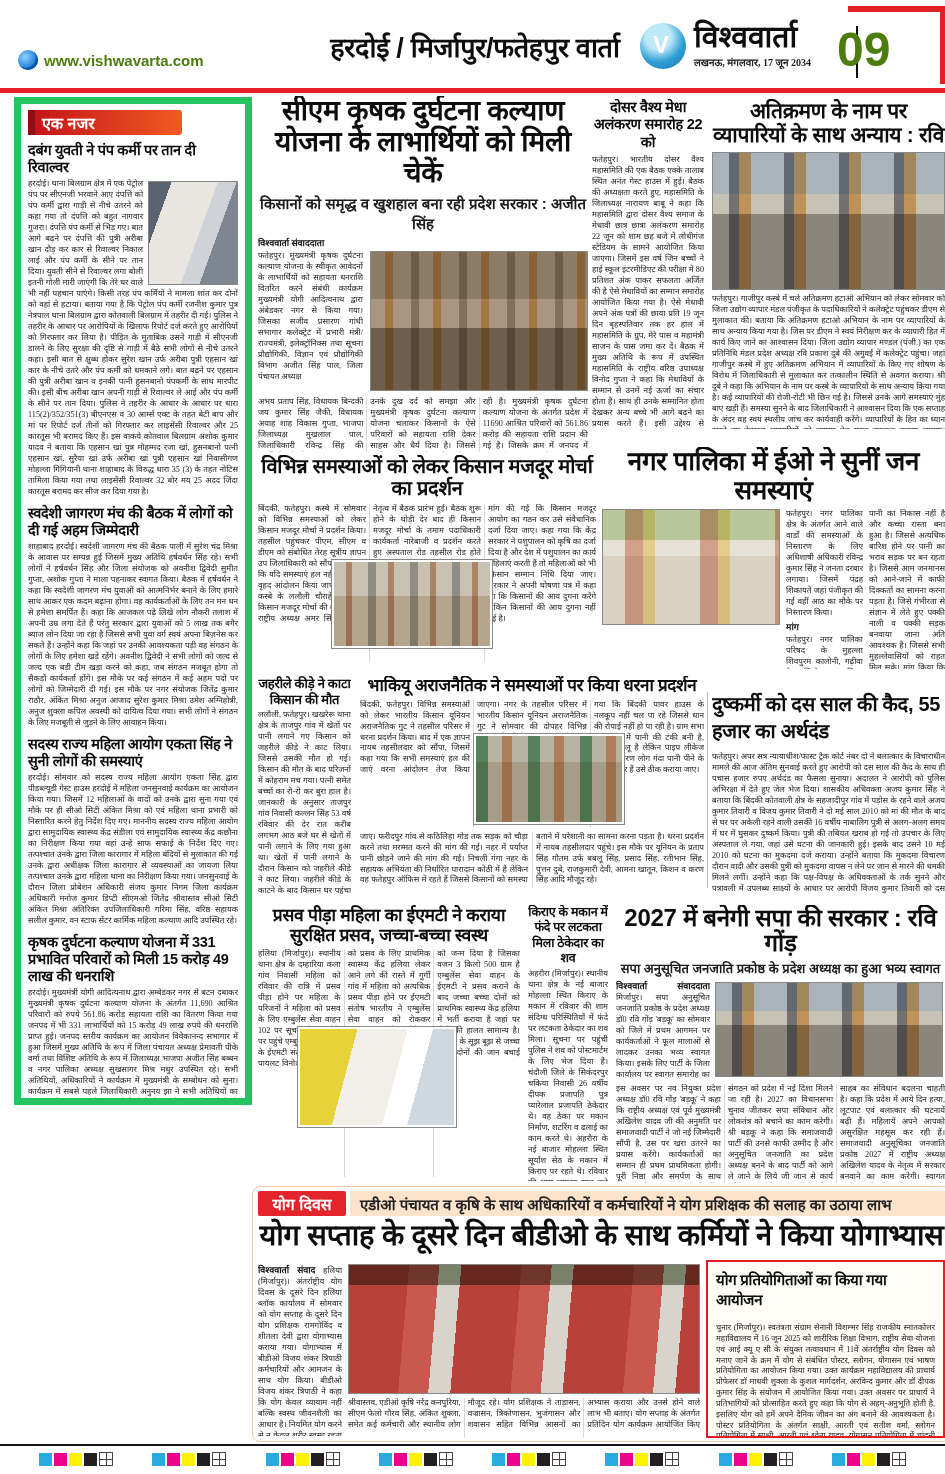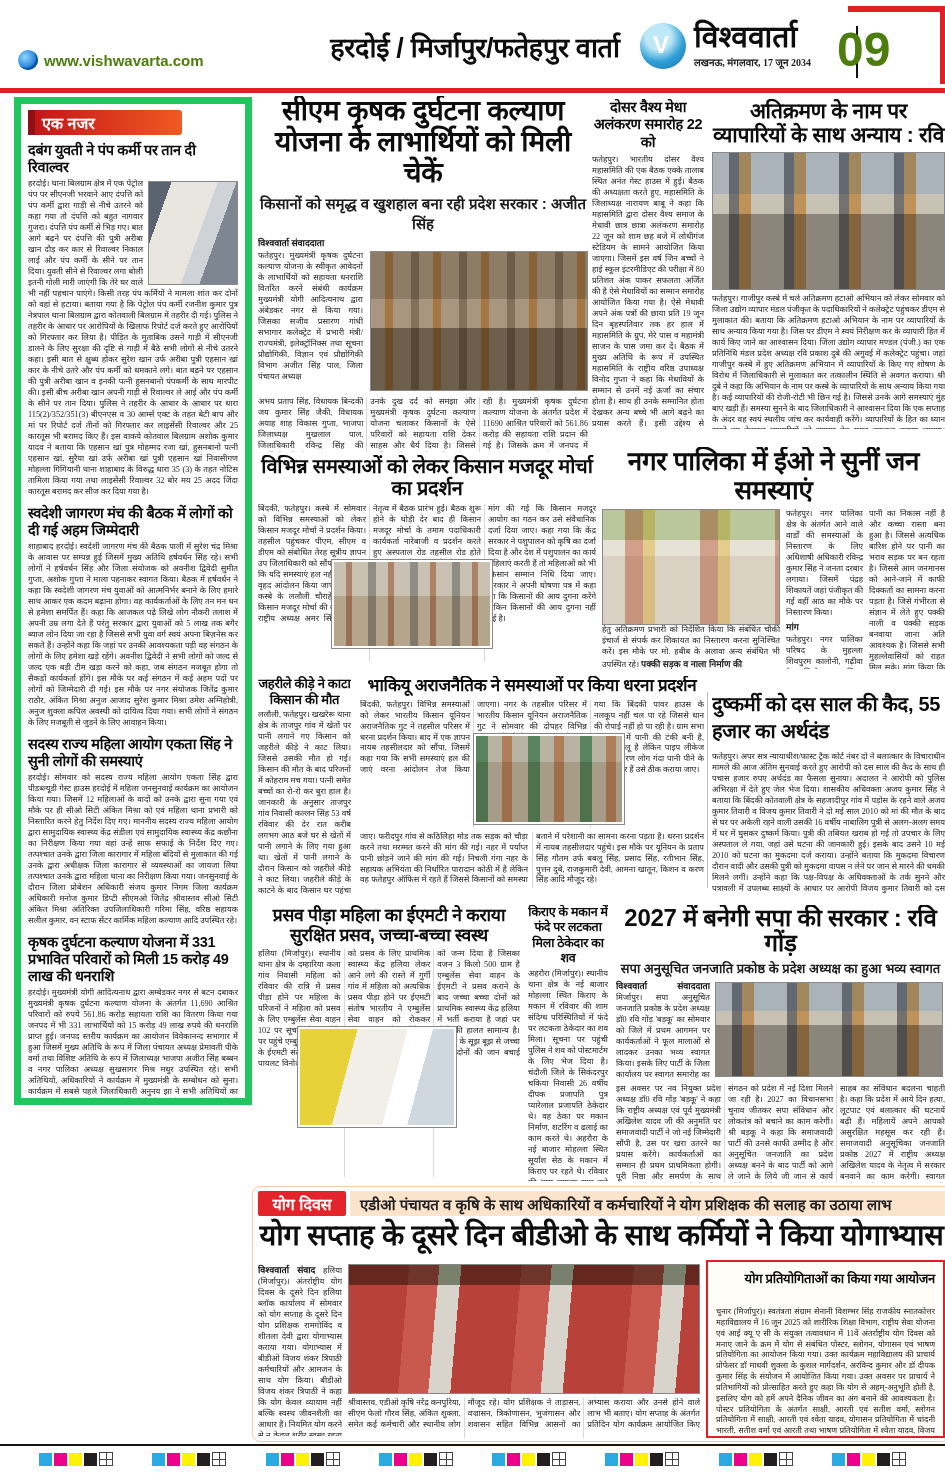--- a/index.html
+++ b/index.html
@@ -101,21 +101,21 @@
   #yg-label{left:258px;top:1191px;width:88px;height:25px;background:#e3242b;color:#fff;font:bold 16px "Liberation Sans",sans-serif;
             display:flex;align-items:center;justify-content:center;border-radius:2px;}
   #yg-kicker{left:350px;top:1191px;width:595px;height:25px;background:#fbe3cc;display:flex;align-items:center;padding-left:10px;
             font:bold 15px "Liberation Sans",sans-serif;color:#222;box-sizing:border-box;white-space:nowrap;overflow:hidden;}
   #yg-head{left:258px;top:1220px;width:687px;text-align:center;font-size:29px;line-height:1.1;}
   #yg-col1{left:258px;top:1264px;width:84px;height:172px;overflow:hidden;}
   #yg-photo{left:348px;top:1264px;width:352px;height:130px;}
   #yg-cols{left:348px;top:1398px;width:352px;height:40px;overflow:hidden;}
   #yg-box{left:706px;top:1260px;width:239px;height:178px;border:2px solid #e31e24;background:#fffdf8;
           padding:7px 8px;box-sizing:border-box;overflow:hidden;}
-  #yg-box .h3{font-size:13px;margin-bottom:20px;text-align:right;}
+  #yg-box .h3{font-size:15px;margin-bottom:14px;}
   
   #botrule{left:0;top:1444px;width:945px;height:2px;background:#151515;}
   #print-bars{left:0;top:1452px;width:945px;display:flex;justify-content:space-evenly;}
   .cb-group{display:flex;gap:2px;align-items:center;}
   .cb-sq{width:13px;height:13px;display:inline-block;}
   .cb-reg{width:12px;height:12px;display:inline-block;border:1px solid #444;position:relative;}
   .cb-reg:before{content:"";position:absolute;left:50%;top:0;width:1px;height:100%;background:#444;}
   .cb-reg:after{content:"";position:absolute;top:50%;left:0;height:1px;width:100%;background:#444;}
 </style>
 </head>
@@ -193,24 +193,20 @@
       <div class="body-txt cols3" style="height:158px;">बिंदकी, फतेहपुर। कस्बे में सोमवार को विभिन्न समस्याओं को लेकर किसान मजदूर मोर्चा ने प्रदर्शन किया। तहसील पहुंचकर पीएम, सीएम व डीएम को संबोधित तेरह सूत्रीय ज्ञापन उप जिलाधिकारी को सौंपा। कहा गया कि यदि समस्याएं हल नहीं की गईं तो वृहद आंदोलन किया जाएगा। बिंदकी कस्बे के ललौली चौराहे के समीप किसान मजदूर मोर्चा की कार्यशाला में राष्ट्रीय अध्यक्ष अमर सिंह पटेल के नेतृत्व में बैठक प्रारंभ हुई। बैठक शुरू होने के थोड़ी देर बाद ही किसान मजदूर मोर्चा के तमाम पदाधिकारी कार्यकर्ता नारेबाजी व प्रदर्शन करते हुए अस्पताल रोड तहसील रोड होते हुए तहसील के अंदर गये और वहां पर भी नारेबाजी किया। किसान मजदूर मोर्चा के लोगों ने प्रधानमंत्री, मुख्यमंत्री तथा जिलाधिकारी को संबोधित 13 सूत्रीय ज्ञापन उप जिलाधिकारी बिंदकी विदित कुमार सिंह को दिया। जिसमें मांग की गई कि किसान मजदूर आयोग का गठन कर उसे संवैधानिक दर्जा दिया जाए। कहा गया कि केंद्र सरकार ने पशुपालन को कृषि का दर्जा दिया है और देश में पशुपालन का कार्य महिलाएं करती हैं तो महिलाओं को भी किसान सम्मान निधि दिया जाए। सरकार ने अपनी घोषणा पत्र में कहा था कि किसानों की आय दुगना करेंगे लेकिन किसानों की आय दुगना नहीं हुई है।</div>
       <div id="km-photo" class="photo ph-kisan"></div>
     </div>
   </div>
 
   <div id="np" class="abs">
     <div class="h1">नगर पालिका में ईओ ने सुनीं जन समस्याएं</div>
     <div id="np-grid">
       <div>
         <div id="np-photo" class="photo ph-np"></div>
-        <div class="body-txt" style="height:62px;">
-          <span>हेतु अतिक्रमण प्रभारी को निर्देशित किया कि संबंधित चौकी इंचार्ज से संपर्क कर शिकायत का निस्तारण करना सुनिश्चित करें। इस मौके पर मो. हबीब के अलावा अन्य संबंधित भी उपस्थित रहे।</span>
-          <b class="subhead-sm">पक्की सड़क व नाला निर्माण की</b>
-        </div>
       </div>
       <div class="body-txt" style="height:182px;">
         <span>फतेहपुर। नगर पालिका क्षेत्र के अंतर्गत आने वाले वार्डों की समस्याओं के निस्तारण के लिए अधिशाषी अधिकारी रविन्द्र कुमार सिंह ने जनता दरबार लगाया। जिसमें पंद्रह शिकायतें जहां पंजीकृत की गईं वहीं आठ का मौके पर निस्तारण किया।</span>
         <div class="subhead-sm">मांग</div>
         <span>फतेहपुर। नगर पालिका परिषद के मुहल्ला शिवपुरम कालोनी, गढ़ीवा के बाशिन्दे नगर पालिका परिषद पहुंचे। जहां अध्यक्ष को संबोधित एक ज्ञापन सौंपकर बताया कि मुहल्ले में नाली के</span>
       </div>
       <div class="body-txt" style="height:182px;">पानी का निकास नहीं है और कच्चा रास्ता बना हुआ है। जिससे अत्यधिक बारिश होने पर पानी का भराव सड़क पर बन रहता है। जिससे आम जनमानस को आने-जाने में काफी दिक्कतों का सामना करना पड़ता है। जिसे गंभीरता से संज्ञान में लेते हुए पक्की नाली व पक्की सड़क बनवाया जाना अति आवश्यक है। जिससे सभी मुहल्लेवासियों को राहत मिल सके। मांग किया कि शिवपुरम कालोनी मजरे गढ़ीवा में पक्की सड़क व नाली का निर्माण कराया जाए। इस मौके पर श्रीकांत, दीपक कुमार, राहुल द्विवेदी, उमा सिंह, शशिकला, संदीप कुमार, धनश्याम, ज्ञानमती देवी, राजकुमारी, संगीता यादव, महेन्द्र, राजेश कुमार भी मौजूद रहे।</div>
     </div>
   </div>
 

